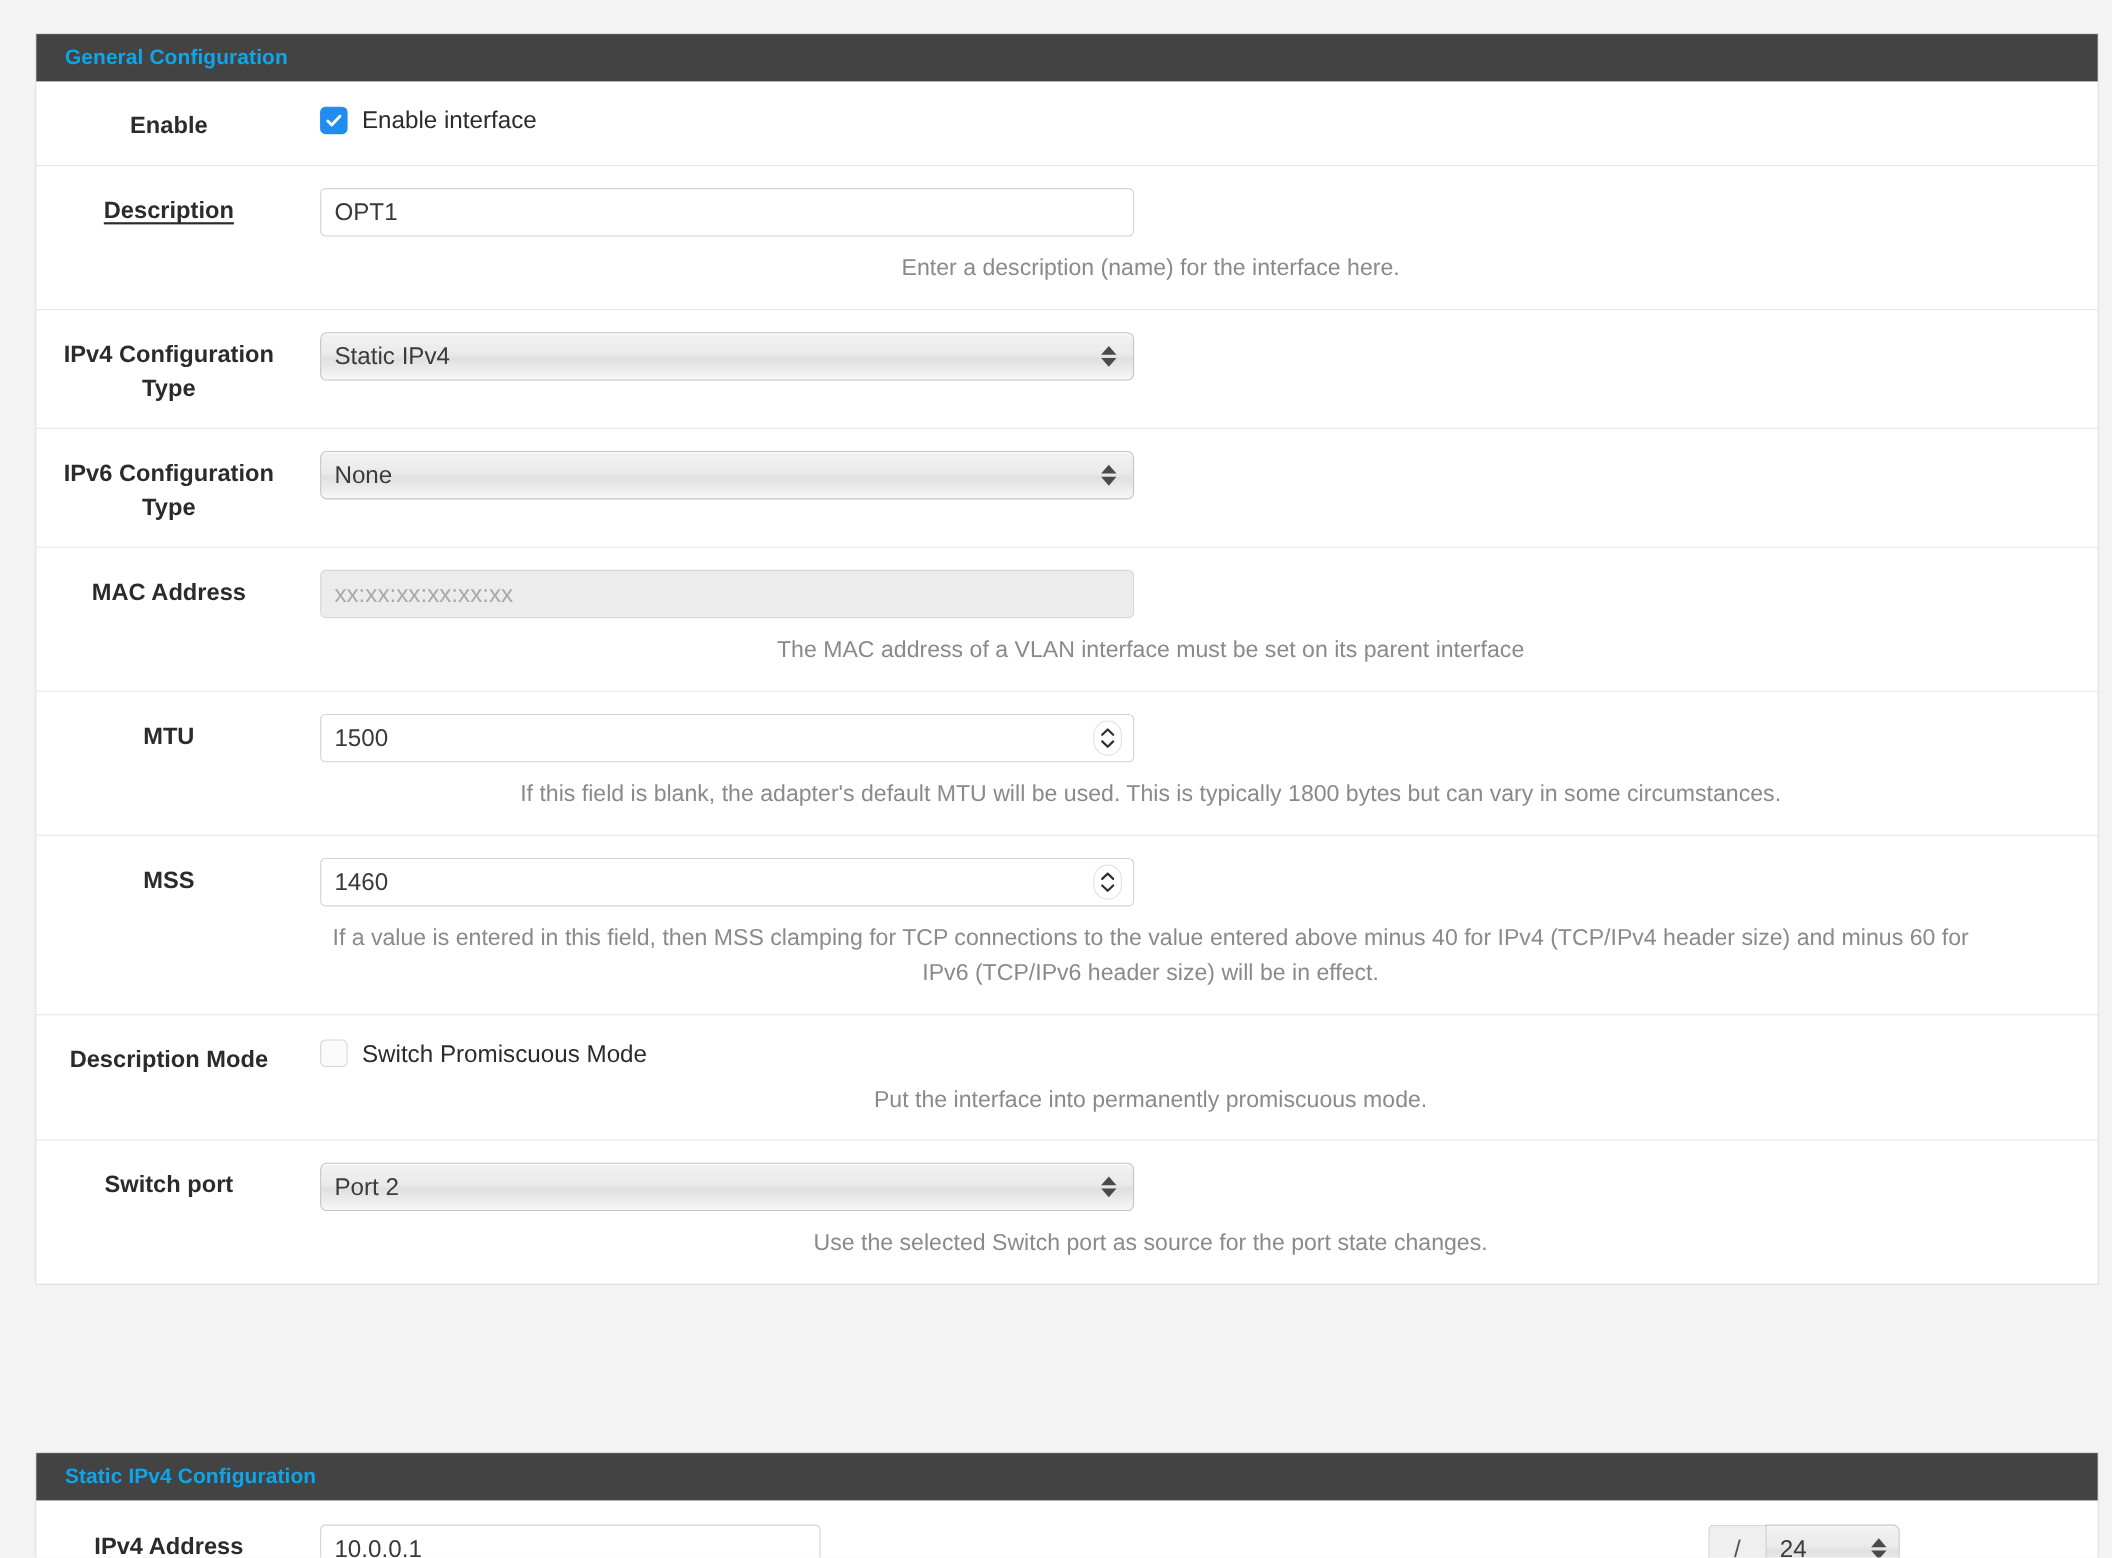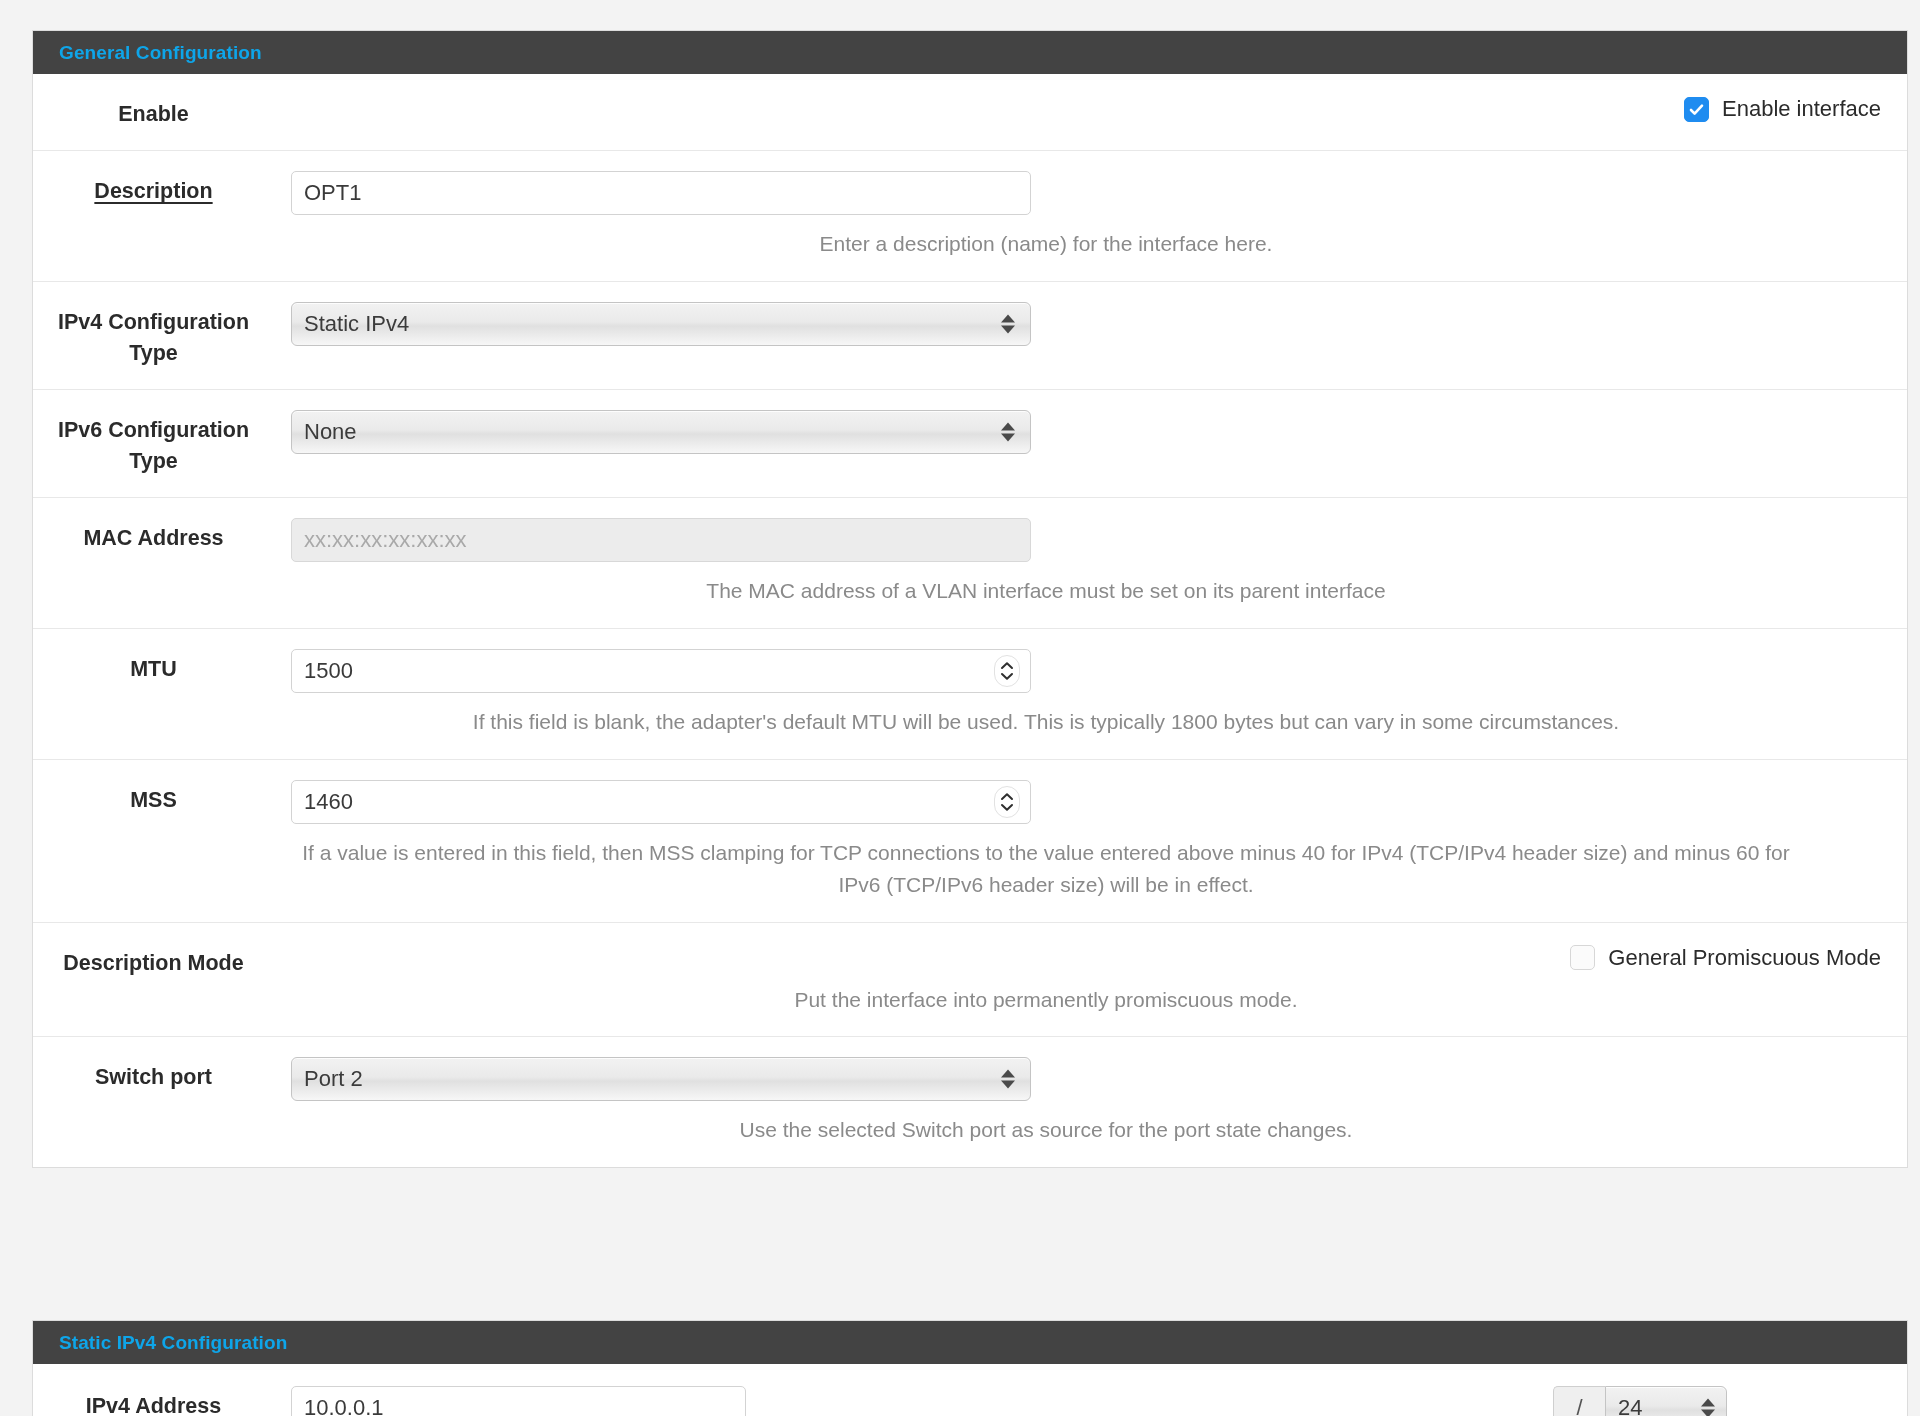--- a/index.html
+++ b/index.html
@@ -170,21 +170,20 @@
     border-left: 7px solid transparent;
     border-right: 7px solid transparent;
     border-top: 8px solid #4a4a4a;
   }
 
   
   .check-line {
     display: flex;
     align-items: center;
     padding-top: 2px;
-    justify-content: flex-end;
   }
   .cb {
     width: 25px;
     height: 25px;
     border-radius: 5px;
     box-sizing: border-box;
     margin-right: 13px;
     flex: 0 0 auto;
     display: flex;
     align-items: center;
@@ -350,21 +349,21 @@
         </div>
       </div>
 
       <div class="form-row">
         <div class="form-label">
           <span>Description Mode</span>
         </div>
         <div class="form-control-col">
           <div class="check-line">
             <span class="cb unchecked"></span>
-            <span class="cb-label">General Promiscuous Mode</span>
+            <span class="cb-label">Switch Promiscuous Mode</span>
           </div>
           <div class="help-text">Put the interface into permanently promiscuous mode.</div>
         </div>
       </div>
 
       <div class="form-row">
         <div class="form-label">
           <span>Switch port</span>
         </div>
         <div class="form-control-col">

